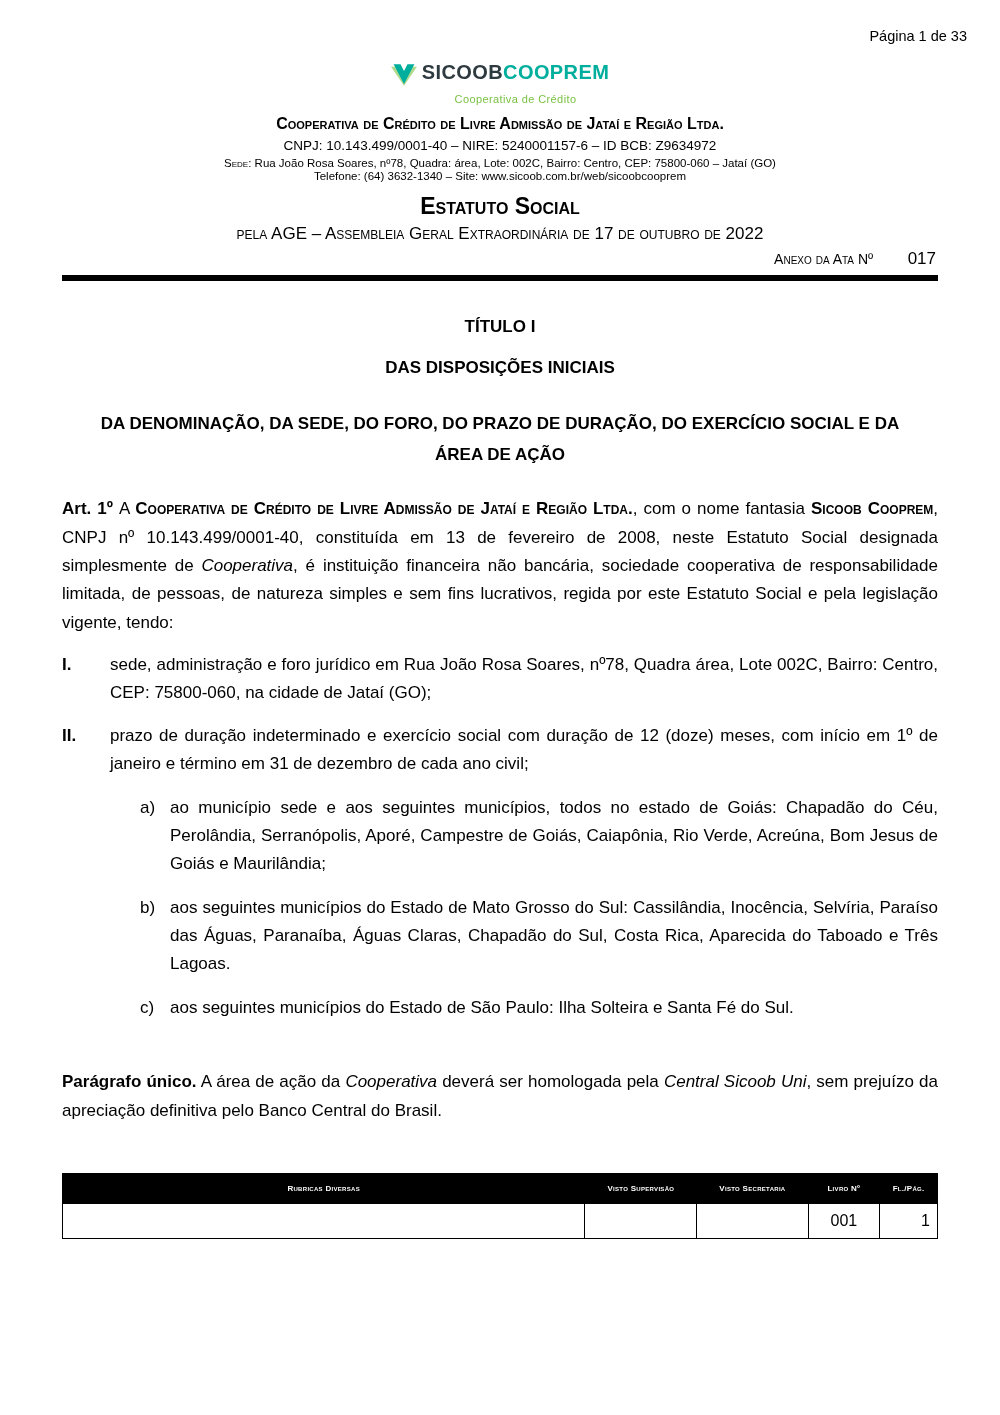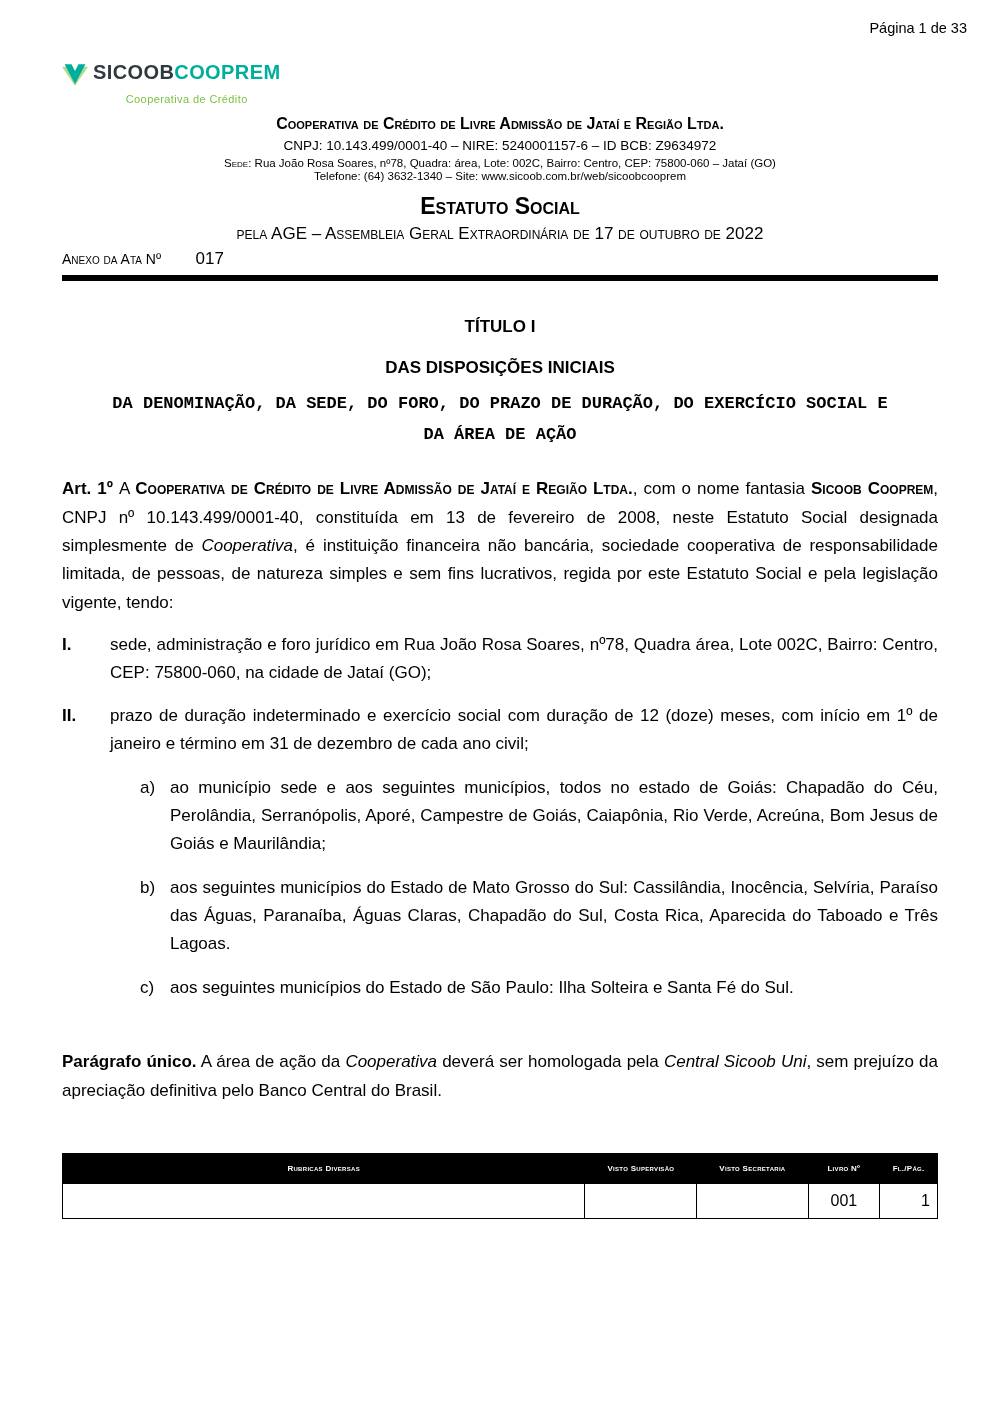--- a/index.html
+++ b/index.html
@@ -1,48 +1,48 @@
 <!DOCTYPE html>
 <html><head>
 <meta charset="utf-8">
 <style>
   * { margin:0; padding:0; box-sizing:border-box; }
   html, body { background:#ffffff; }
   body { width:1000px; height:1415px; font-family:"Liberation Sans","DejaVu Sans",sans-serif; color:#000; }
   .page { position:relative; width:1000px; height:1415px; overflow:hidden; background:#fff; }
-  .page-indicator { position:absolute; top:20px; right:33px; font-size:14.5px; }
+  .page-indicator { position:absolute; top:28px; right:33px; font-size:14.5px; }
   .content { padding:0 62px; }
 
-  .logo { margin-top:62px; display:flex; align-items:flex-start; gap:5px; }
+  .logo { margin-top:62px; display:flex; justify-content:center; align-items:flex-start; gap:5px; }
   .logo-icon { width:26px; height:24px; margin-top:1px; }
   .logo-words { font-size:20px; font-weight:bold; letter-spacing:0.4px; line-height:1; }
   .logo-w1 { color:#2d3a3f; }
   .logo-w2 { color:#00ae9d; }
   .logo-tagline { font-size:11px; color:#7bc143; text-align:center; margin-top:11px; letter-spacing:0.4px; }
 
   .company-name { margin-top:10px; text-align:center; font-weight:bold; font-size:16px; font-variant:small-caps; }
   .registration { margin-top:5px; text-align:center; font-size:13.5px; }
   .address { margin-top:4px; text-align:center; font-size:11.5px; }
   .sc-label { font-variant:small-caps; }
   .phone { margin-top:1px; text-align:center; font-size:11.5px; }
 
   .doc-title { margin-top:11px; text-align:center; font-weight:bold; font-size:23px; font-variant:small-caps; }
   .subtitle1 { margin-top:5px; text-align:center; font-size:15px; font-variant:small-caps; }
   .subtitle2 { margin-top:4px; text-align:center; font-size:17px; font-variant:small-caps; }
-  .annex-line { margin-top:5px; padding-right:2px; }
+  .annex-line { margin-top:5px; text-align:right; padding-right:2px; }
   .annex-label { font-size:14px; font-variant:small-caps; }
   .annex-number { font-size:17px; margin-left:30px; }
 
   .double-rule { margin-top:6px; border-top:4px solid #000; border-bottom:2px solid #000; height:3px; }
 
   .h-center { text-align:center; font-weight:bold; font-size:17px; }
   .h1 { margin-top:36px; }
   .h2 { margin-top:21px; }
   .h3 { margin-top:21px; }
-  .h4 { margin-top:11px; line-height:1.8; max-width:800px; margin-left:auto; margin-right:auto;font-family:Liberation Mono, monospace; }
+  .h4 { margin-top:31px; line-height:1.8; max-width:800px; margin-left:auto; margin-right:auto; }
 
   .para { font-size:17px; line-height:1.67; text-align:justify; }
   .article { margin-top:25px; }
 
   .list-item { display:flex; margin-top:14px; }
   .list-marker { flex:0 0 48px; font-weight:bold; font-size:17px; line-height:1.67; }
   .list-text { flex:1; font-size:17px; line-height:1.67; text-align:justify; }
   .sub-item { display:flex; margin-top:15px; margin-left:78px; }
   .sub-marker { flex:0 0 30px; font-size:17px; line-height:1.67; }
   .sub-text { flex:1; font-size:17px; line-height:1.67; text-align:justify; }

